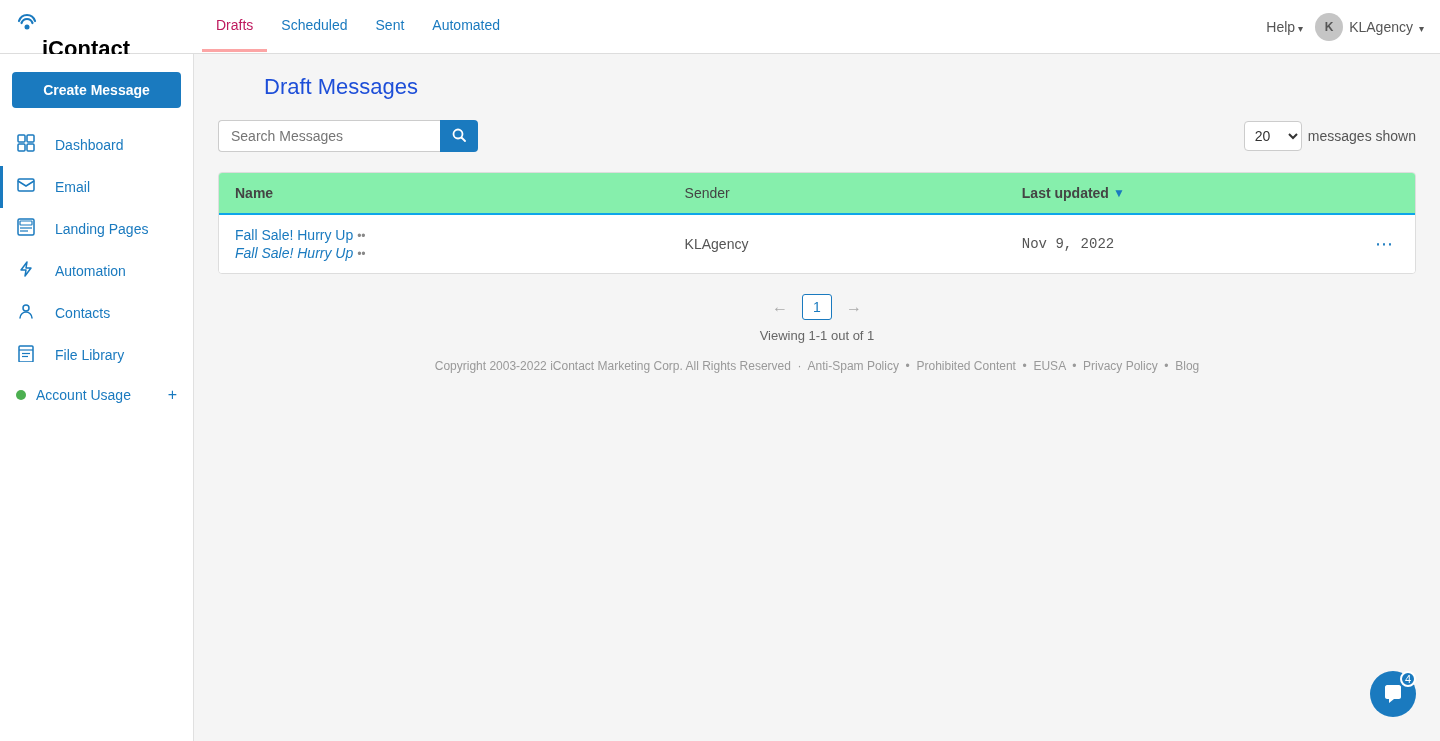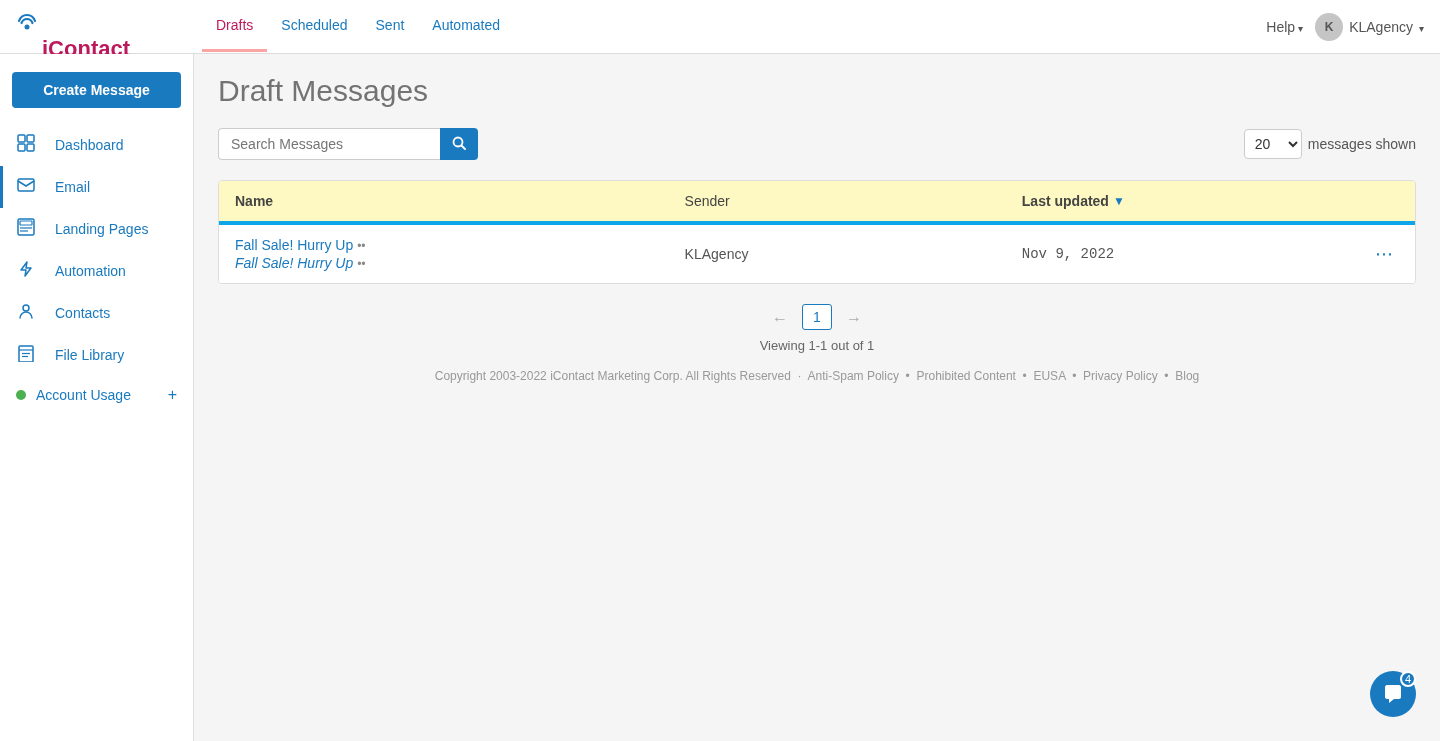--- a/index.html
+++ b/index.html
@@ -17,21 +17,21 @@
     }
     .logo-area {
       display: flex;
       align-items: center;
       width: 186px;
       flex-shrink: 0;
     }
     .logo-text {
       font-size: 22px;
       font-weight: bold;
-      color: #be185d;
+      color: #000000;
       margin-top: 44px;
     }
     .logo-icon {
       color: #1a7abf;
       font-size: 20px;
       margin-right: 4px;
     }
     .top-tabs {
       display: flex;
       align-items: center;
@@ -163,24 +163,25 @@
     }
 
     
     .main {
       flex: 1;
       background: #f5f5f5;
       overflow-y: auto;
       padding: 20px 24px;
     }
     .page-title {
-      font-size: 30px;
-      color: #737373;
+      font-size: 22px;
+      color: #1d4ed8;
       font-weight: 400;
       margin-bottom: 20px;
+      margin-left: 46px;
     }
 
     
     .filters-bar {
       display: flex;
       align-items: center;
       gap: 12px;
       margin-bottom: 20px;
     }
     .sender-select {
@@ -256,22 +257,22 @@
     .messages-table {
       background: #fff;
       border: 1px solid #ddd;
       border-radius: 4px;
       overflow: hidden;
     }
     .table-header {
       display: flex;
       align-items: flex-end;
       padding: 12px 16px;
-      background: #fef9c3;
-      border-bottom: 4px solid #0ea5e9;
+      background: #86efac;
+      border-bottom: 2px solid #0ea5e9;
     }
     .col-name { flex: 2; font-size: 14px; color: #444; font-weight: 600; }
     .col-sender { flex: 1.5; font-size: 14px; color: #444; font-weight: 400; }
     .col-updated { flex: 1.5; font-size: 14px; color: #444; font-weight: 600; display: flex; align-items: center; gap: 4px; }
     .col-actions { width: 40px; }
     .sort-icon { color: #1a7abf; font-size: 12px; }
 
     .table-row {
       display: flex;
       align-items: center;

